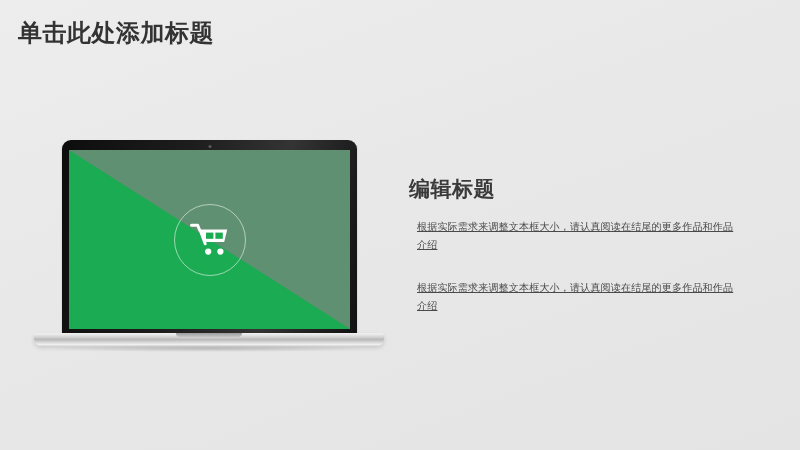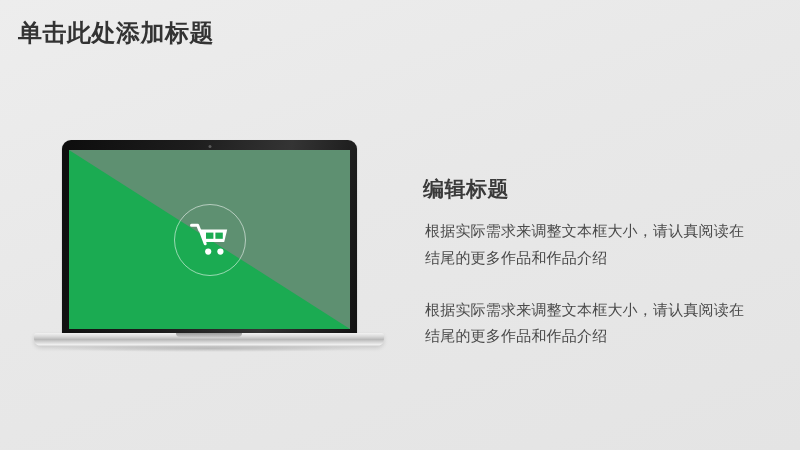--- a/index.html
+++ b/index.html
@@ -144,39 +144,40 @@
     left: 18px;
     top: 205px;
     width: 314px;
     height: 7px;
     background: radial-gradient(ellipse at center, rgba(0,0,0,0.15) 0%, rgba(0,0,0,0.0) 72%);
   }
 
   
   .text-col {
     position: absolute;
-    left: 423px;
+    left: 409px;
     top: 176px;
     width: 335px;
   }
   .text-heading {
     font-size: 21px;
     font-weight: bold;
     color: #3a3a3a;
     line-height: 1.25;
     margin: 0 0 16px 0;
     letter-spacing: 0.5px;
   }
   .text-para {
-    font-size: 15px;
+    font-size: 10px;
     color: #4a4a4a;
     line-height: 1.75;
-    margin: 0 0 26px 2px;
+    margin: 0 0 26px 8px;
     max-width: 322px;
     letter-spacing: 0.2px;
+    text-decoration: underline;
   }
   .text-para:last-child { margin-bottom: 0; }
 </style>
 </head>
 <body>
 
 <div class="slide">
 
   <div class="slide-title">单击此处添加标题</div>
 

